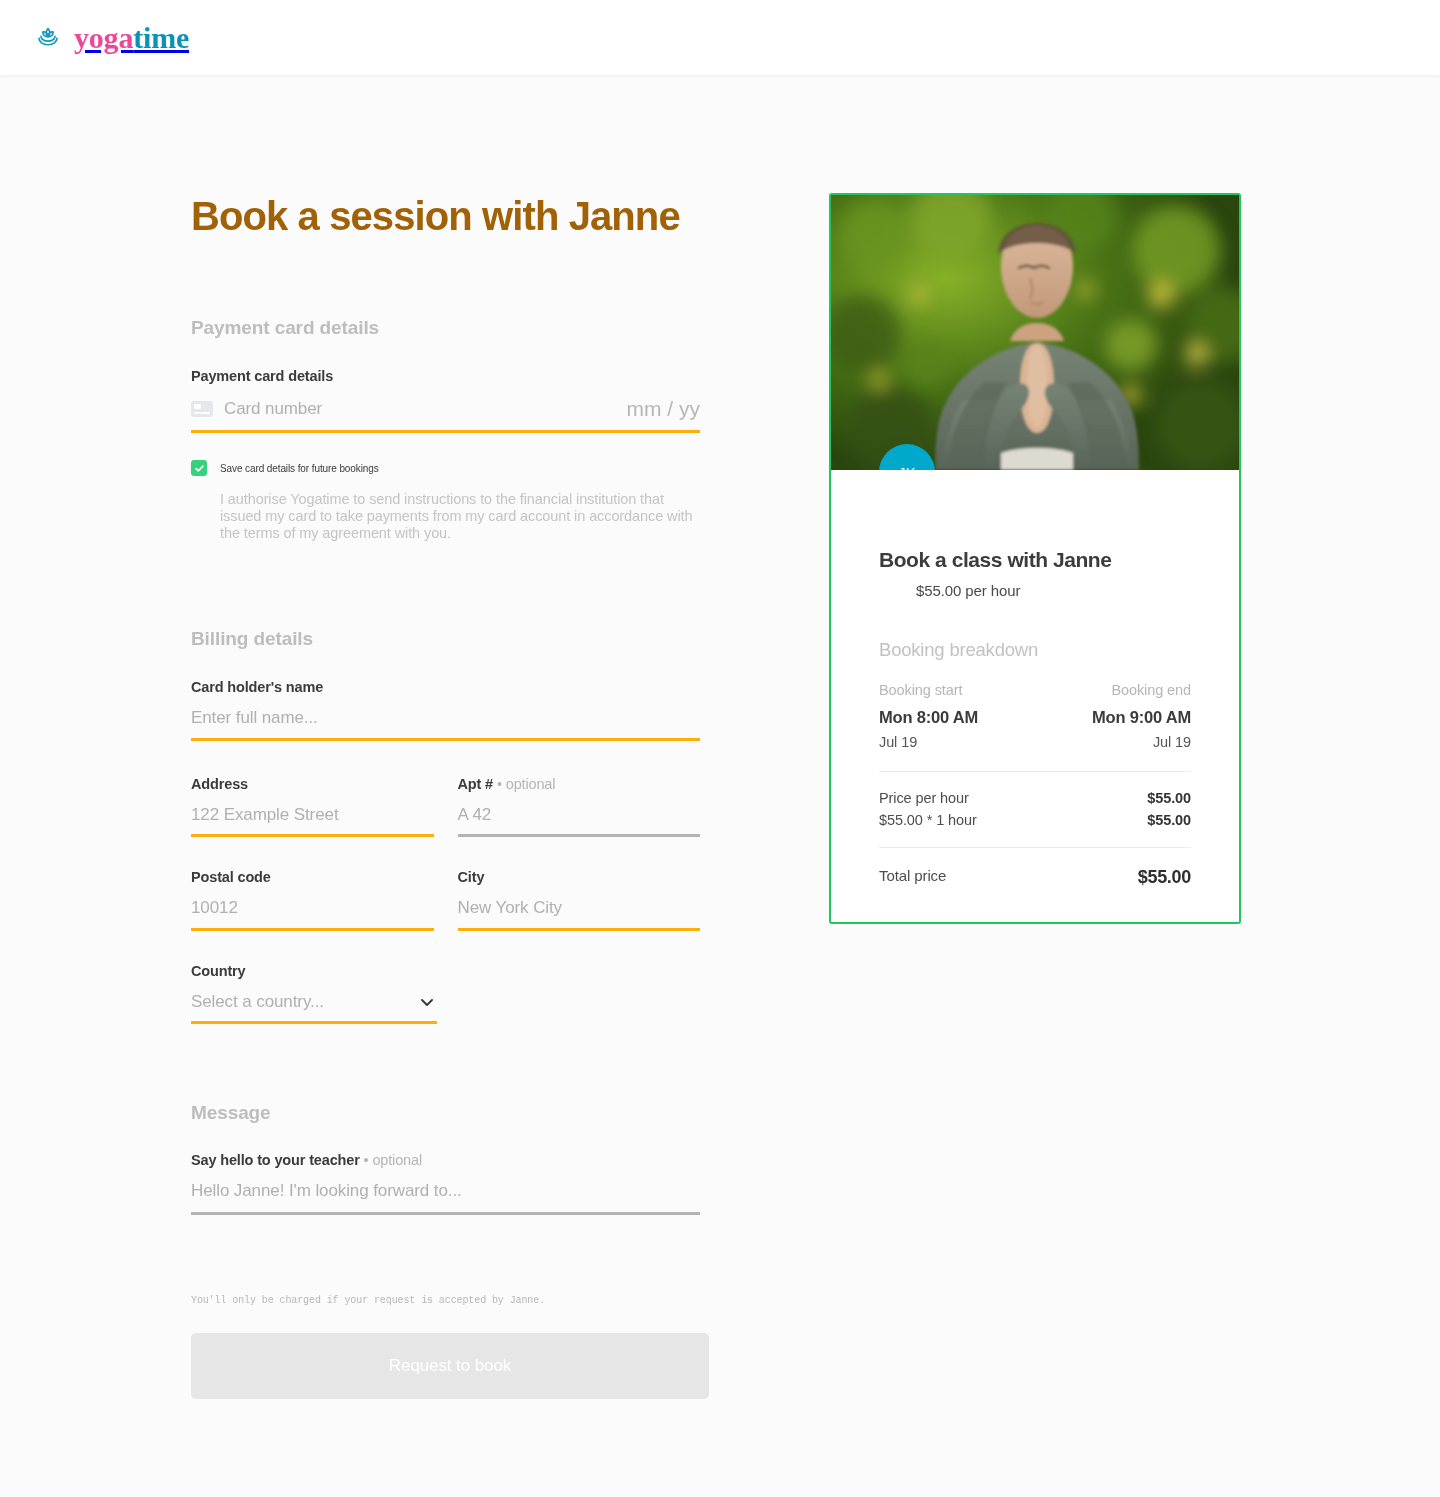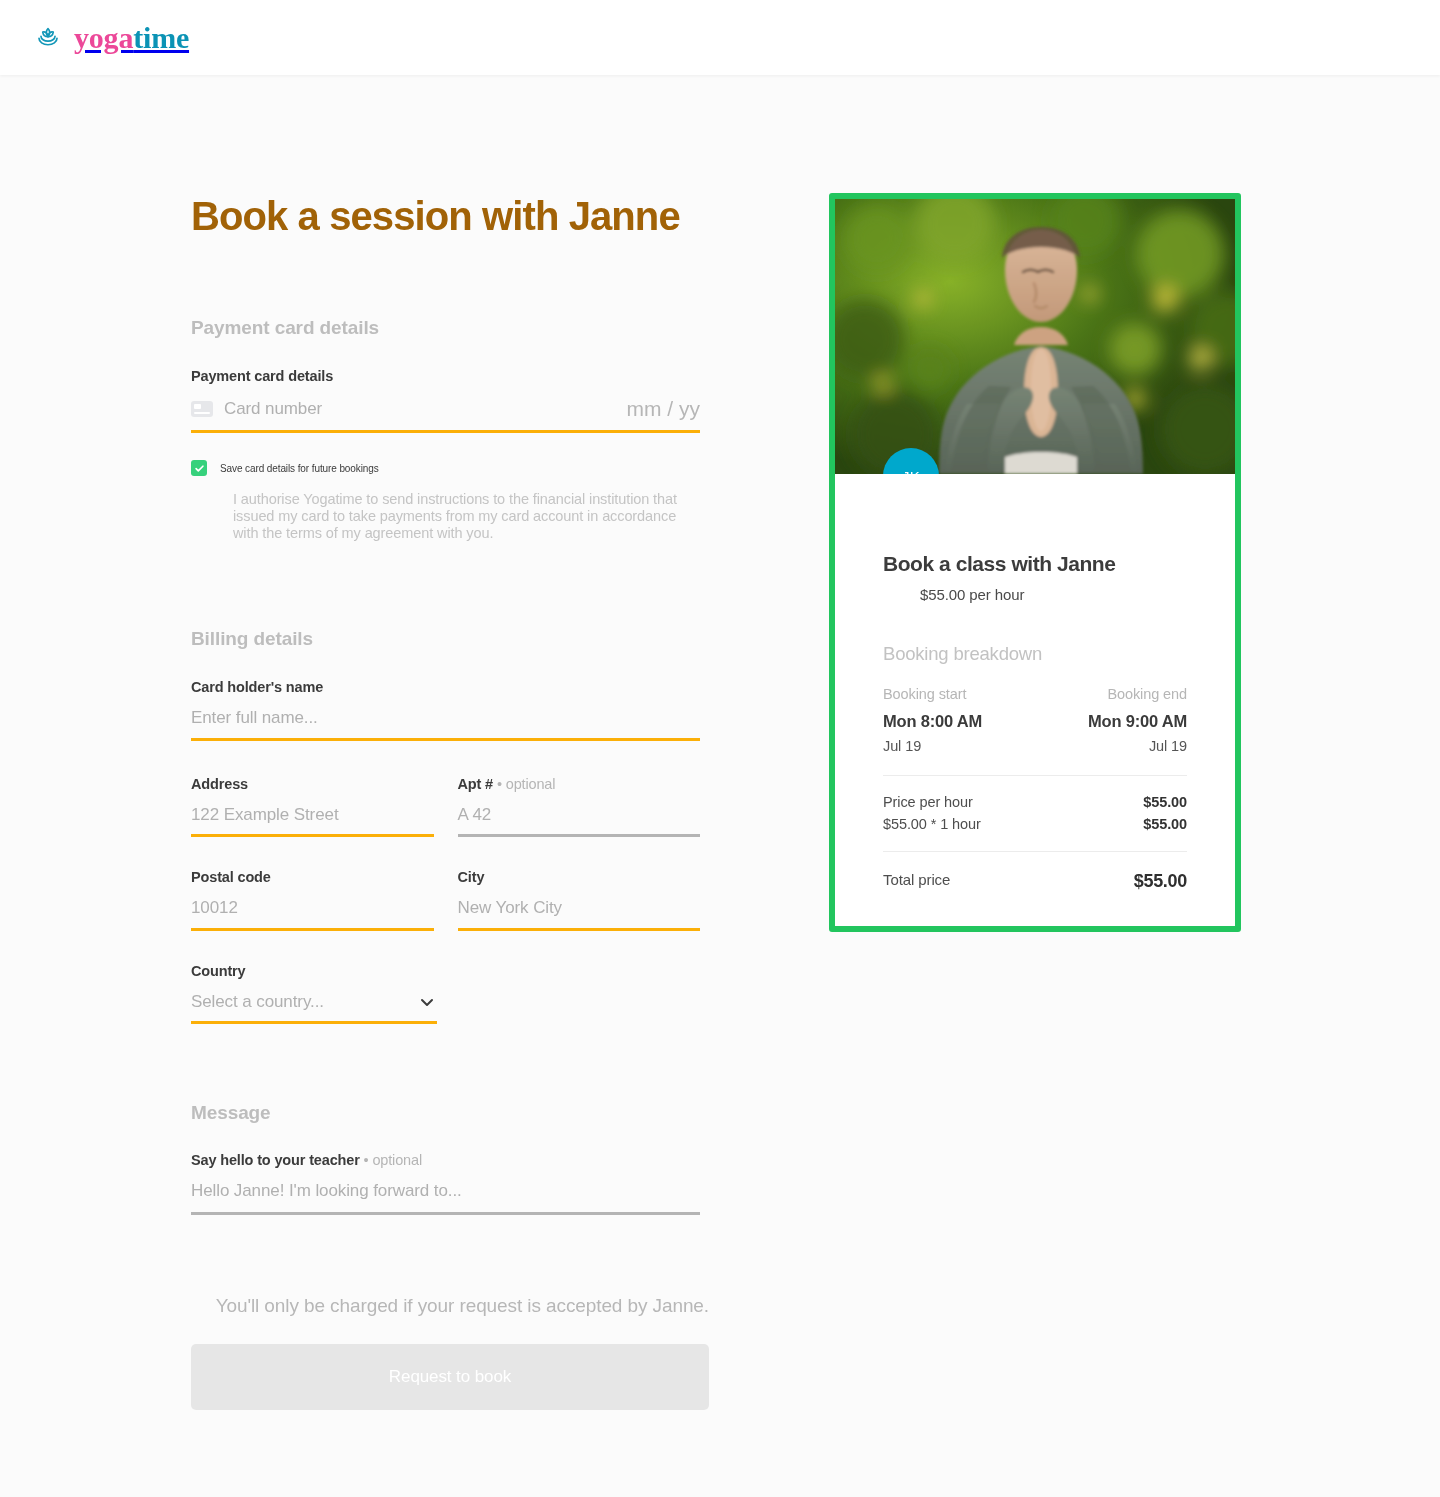--- a/index.html
+++ b/index.html
@@ -138,58 +138,59 @@
     flex: none;
     display: flex; align-items: center; justify-content: center;
   }
   .check-label {
     font-size: 10px;
     color: #3b3b3b;
     letter-spacing: -0.1px;
   }
   .disclaimer {
     margin-top: 15px;
-    margin-left: 42px;
+    margin-left: 29px;
     font-size: 14.5px;
     line-height: 1.18;
     color: #c4c4c4;
     max-width: 500px;
     letter-spacing: -0.1px;
   }
 
   
   .row2 { display: flex; gap: 24px; }
   .row2 > .cell { width: 246px; }
 
   
   .charge-note {
-    font-size: 19px;
+    font-size: 10px;
     color: #b7b7b7;
-    text-align: right;
-    letter-spacing: -0.1px;
+    text-align: left;
+    letter-spacing: -0.1px;
+    font-family: Liberation Mono, monospace;
   }
   .cta {
     margin-top: 27px;
     width: 518px;
     height: 66px;
     background: #e6e6e6;
     border: none;
     border-radius: 5px;
     color: #ffffff;
     font-size: 17px;
     font-family: "Liberation Sans", sans-serif;
     letter-spacing: -0.1px;
     cursor: default;
   }
 
   
   .booking-card {
     width: 412px;
     background: #ffffff;
-    border: 6px solid #22c55e;
+    border: 2px solid #22c55e;
     border-radius: 3px;
     overflow: hidden;
     position: relative;
   }
   .photo {
     height: 275px;
     position: relative;
     overflow: hidden;
     background: #3d5c18;
   }

